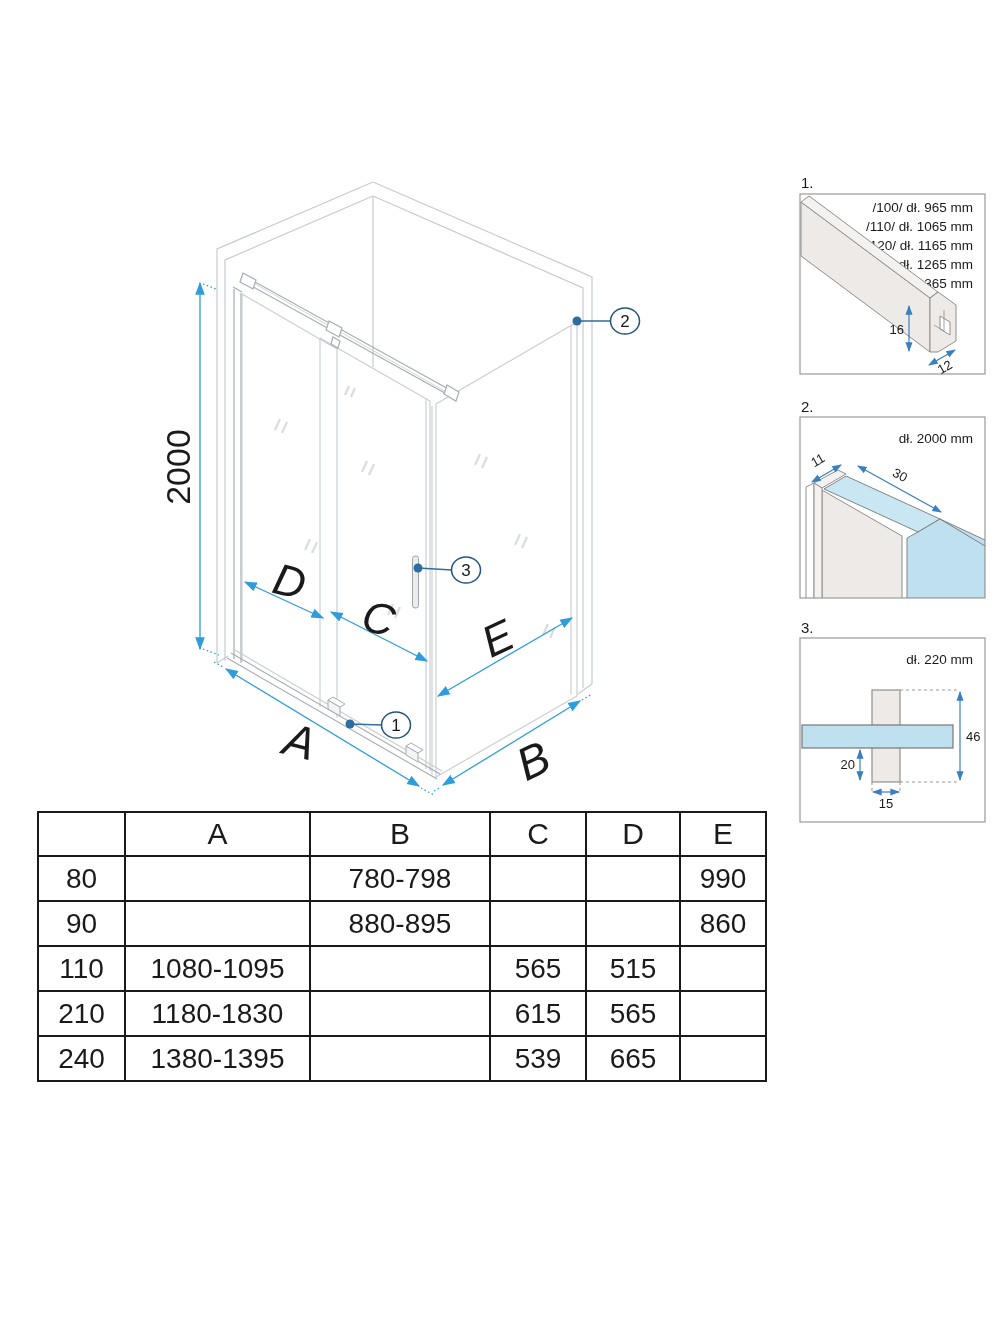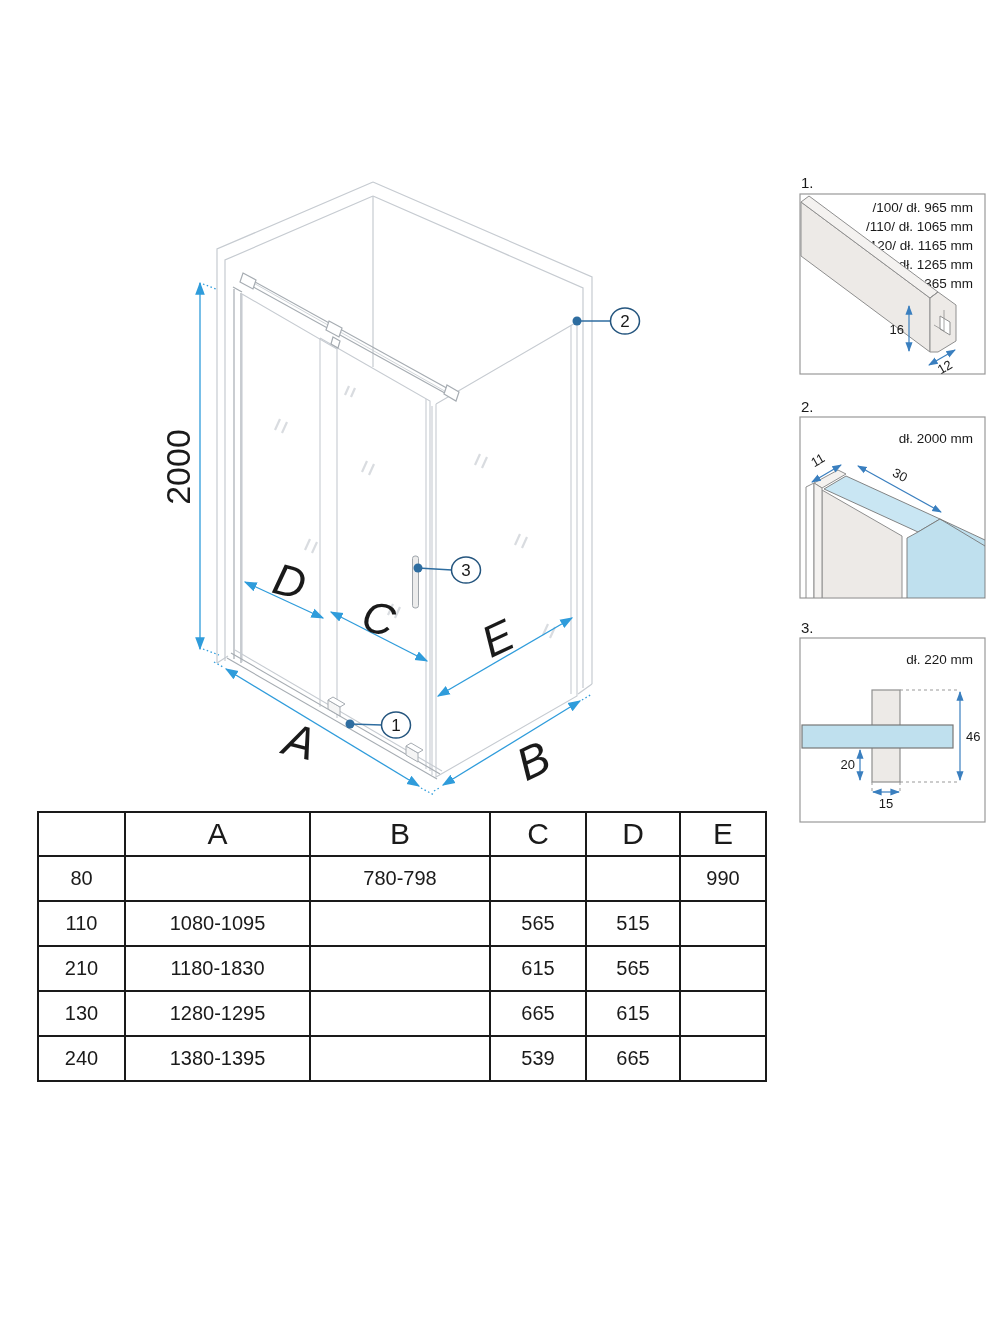--- a/index.html
+++ b/index.html
@@ -7,21 +7,21 @@
   .abs{position:absolute;}
   svg text{font-family:"Liberation Sans",sans-serif;fill:#1a1a1a;}
   .dim-letter{font-size:44px;font-style:italic;}
   .dim-num{font-size:34px;}
   .detail-label{font-size:15px;}
   .detail-text{font-size:13.5px;}
   .detail-dim{font-size:13px;}
   .callout-num{font-size:17px;}
   table.size-table{border-collapse:collapse;table-layout:fixed;width:728px;}
   table.size-table td{border:2px solid #1a1a1a;text-align:center;vertical-align:middle;
-    font-size:20px;color:#1a1a1a;height:43px;padding:0;overflow:hidden;white-space:nowrap;}
+    font-size:28px;color:#1a1a1a;height:43px;padding:0;overflow:hidden;white-space:nowrap;}
   table.size-table tr.hdr td{height:42px;font-size:30px;}
 </style>
 </head>
 <body>
 
 <svg class="abs" style="left:0;top:0" width="780" height="810" viewBox="0 0 780 810">
   <defs>
     <marker id="m-arrow" viewBox="0 0 10 10" refX="9" refY="5" markerWidth="10" markerHeight="10" orient="auto-start-reverse">
       <path d="M0,1.3 L10,5 L0,8.7 Z" fill="#2F9CDB"></path>
     </marker>
@@ -265,41 +265,41 @@
         </tr>
         <tr>
           <td>80</td>
           <td></td>
           <td>780-798</td>
           <td></td>
           <td></td>
           <td>990</td>
         </tr>
         <tr>
+          <td>90</td>
+          <td></td>
+          <td>880-895</td>
+          <td></td>
+          <td></td>
+          <td>860</td>
+        </tr>
+        <tr>
           <td>110</td>
           <td>1080-1095</td>
           <td></td>
           <td>565</td>
           <td>515</td>
           <td></td>
         </tr>
         <tr>
           <td>210</td>
           <td>1180-1830</td>
           <td></td>
           <td>615</td>
           <td>565</td>
-          <td></td>
-        </tr>
-        <tr>
-          <td>130</td>
-          <td>1280-1295</td>
-          <td></td>
-          <td>665</td>
-          <td>615</td>
           <td></td>
         </tr>
         <tr>
           <td>240</td>
           <td>1380-1395</td>
           <td></td>
           <td>539</td>
           <td>665</td>
           <td></td>
         </tr>

